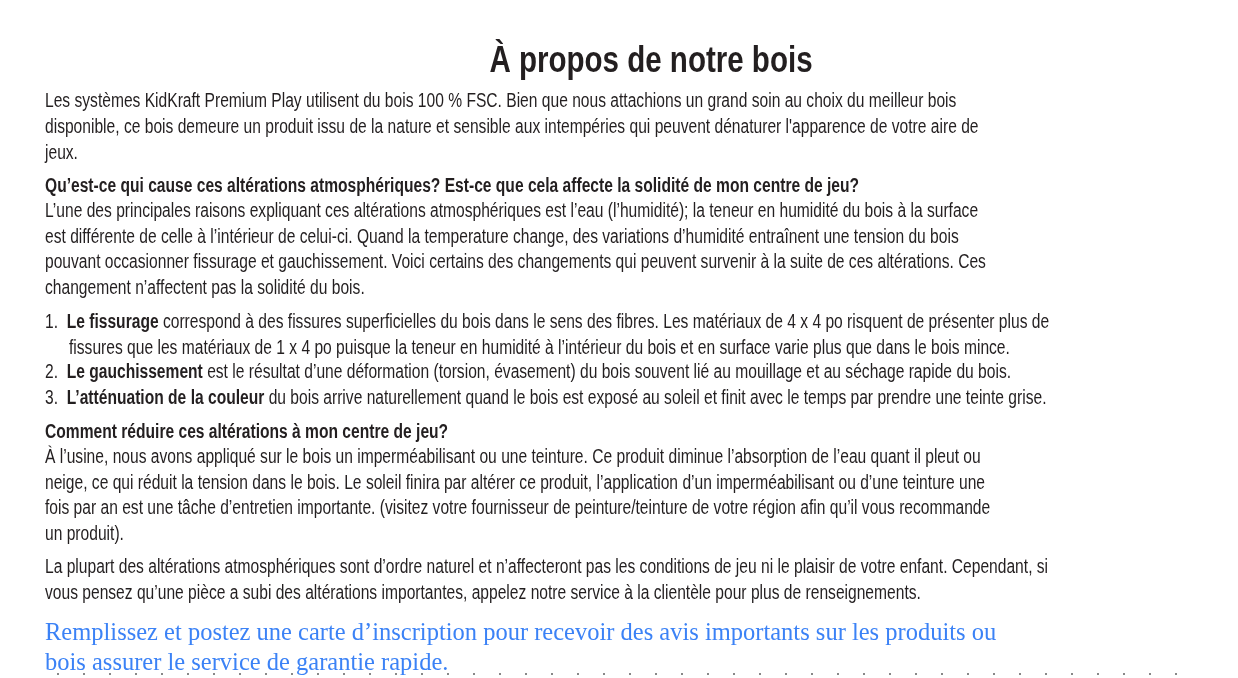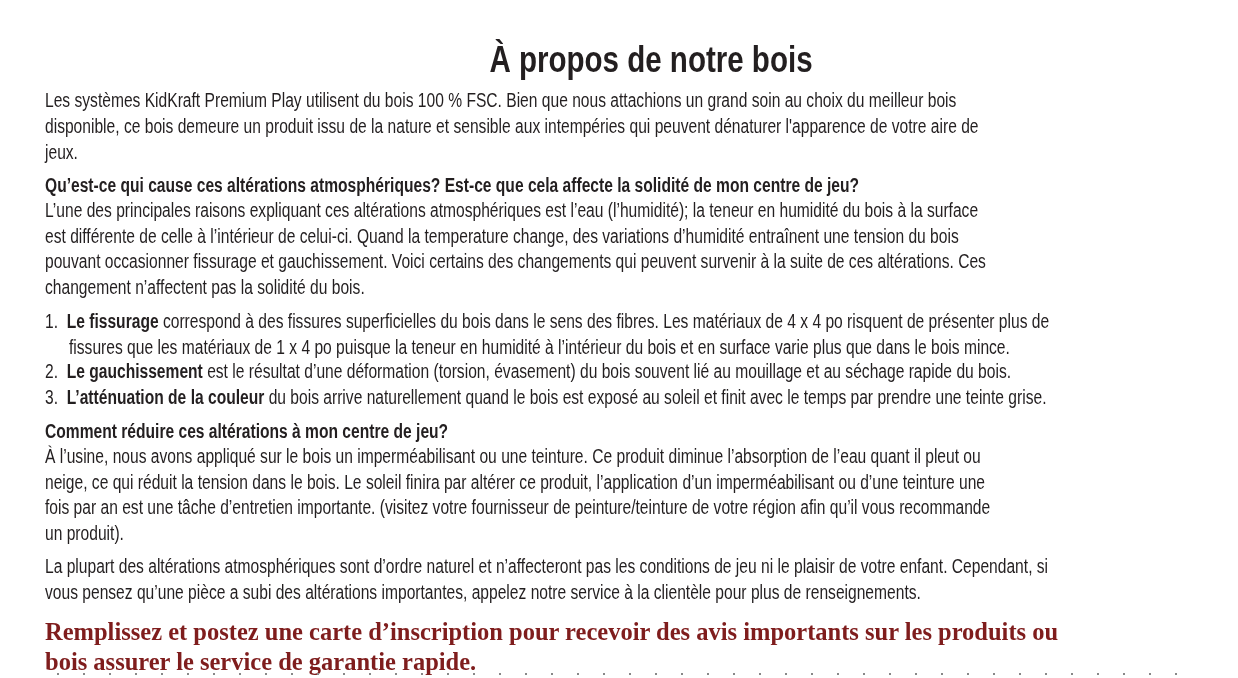--- a/index.html
+++ b/index.html
@@ -10,22 +10,22 @@
     transform-origin: 0 0; transform: scaleX(0.80); line-height: 1;
   }
   .b { font-weight: bold; }
   .title {
     position: absolute; left: 0; width: 1238px; top: 42px; text-align: center;
     font-family: "Liberation Sans", sans-serif; font-weight: bold; font-size: 36px; line-height: 1; padding-left: 32px;
   }
   .title span { display: inline-block; transform: scaleX(0.82); }
   .serif {
     position: absolute; left: 45px; white-space: nowrap;
-    font-family: "Liberation Serif", serif; font-weight: bold; font-size: 24.5px; line-height: 1;
-    color: #7f1d1d;
+    font-family: "Liberation Serif", serif; font-weight: normal; font-size: 24.5px; line-height: 1;
+    color: #3b82f6;
   }
   .dots {
     position: absolute; left: 45px; top: 673px; width: 1150px; height: 2px;
     background-image: radial-gradient(circle, #888 0.8px, transparent 1px);
     background-size: 26px 2px;
   }
 </style>
 </head>
 <body>
 

